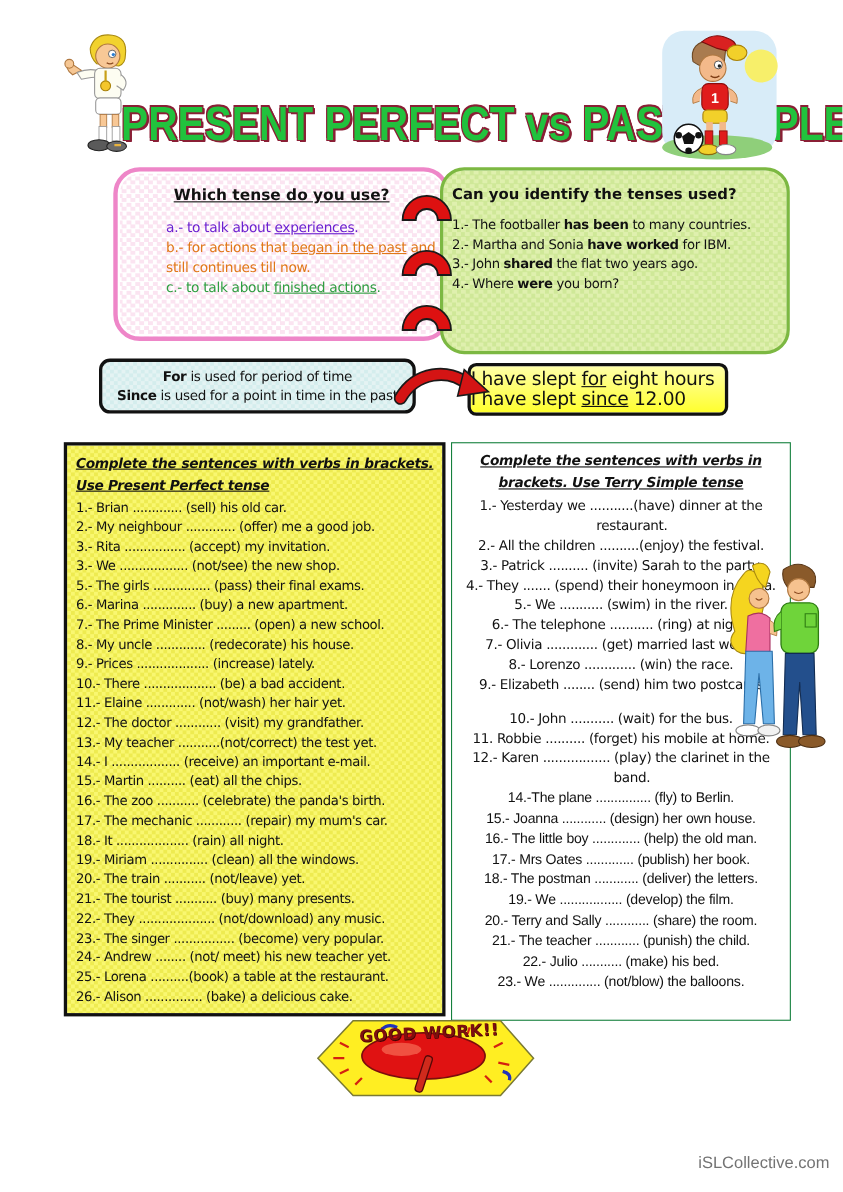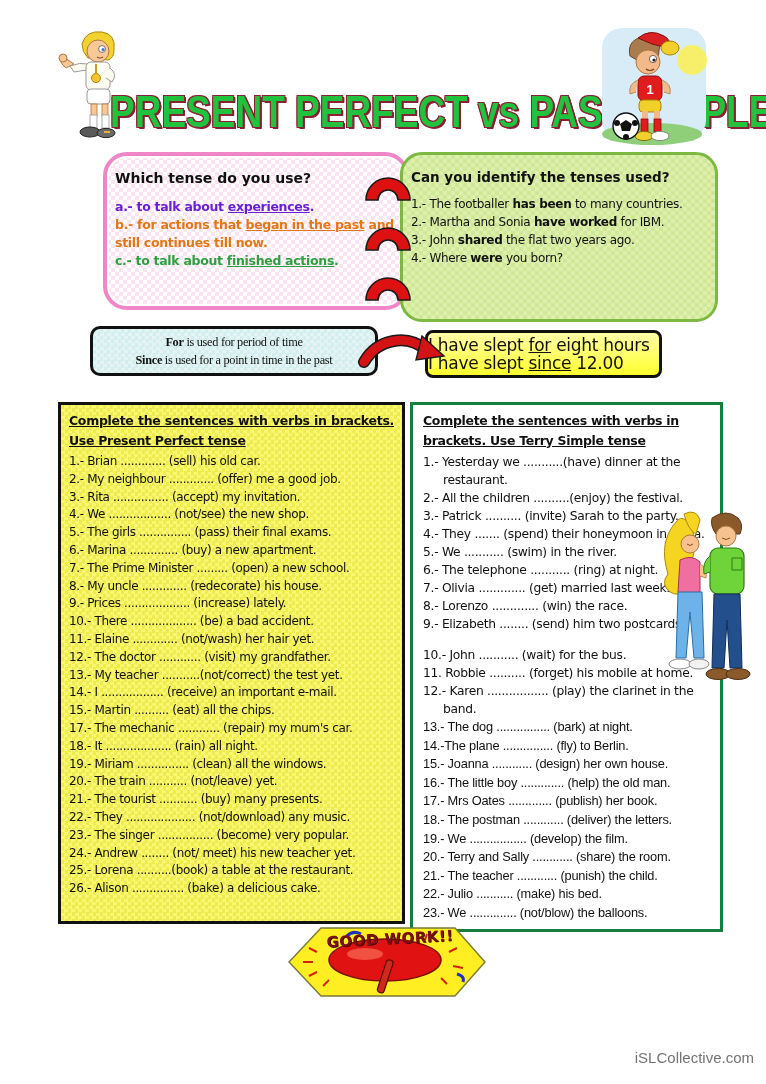--- a/index.html
+++ b/index.html
@@ -12,58 +12,58 @@
          letter-spacing:0px;transform:scaleY(1.18);transform-origin:top center;
          color:#21c23d;
          text-shadow:2px 2px 0 #8a1f35,-1px -1px 0 #8a1f35,1px -1px 0 #8a1f35,-1px 1px 0 #8a1f35,2px 1px 0 #8a1f35;
          white-space:nowrap;}
 
   
   .pink-box{position:absolute;left:103px;top:152px;width:282px;height:138px;
             border:4px solid #ee86c8;border-radius:24px;
             background:repeating-conic-gradient(#fbe4f1 0% 25%,#ffffff 0% 50%) 0 0/8px 8px;
             padding:6px 8px;box-shadow:inset 0 0 0 2px #fff;}
-  .pink-box h3{margin:8px 0 12px 0;text-align:left;font-size:14px;color:#111;}
-  .wt-item{font-size:12.5px;line-height:18px;letter-spacing:-0.3px;font-weight:bold;}
+  .pink-box h3{margin:8px 0 12px 0;text-align:center;font-size:14px;color:#111;text-decoration:underline;}
+  .wt-item{font-size:12.5px;line-height:18px;letter-spacing:-0.3px;font-weight:normal;padding-left:36px;}
   .wt-a{color:#6a1fd0;}
   .wt-b{color:#e07818;}
   .wt-c{color:#2e9e40;}
   .u{text-decoration:underline;}
 
   .rings{position:absolute;left:362px;top:170px;z-index:3;}
 
   .green-box{position:absolute;left:400px;top:152px;width:296px;height:152px;
              border:3px solid #7cb842;border-radius:22px;
              background:repeating-conic-gradient(#dff0ae 0% 25%,#cfe898 0% 50%) 0 0/8px 8px;
              padding:6px 8px;}
   .green-box h3{margin:8px 0 10px 0;font-size:13.5px;color:#111;}
   .gb-row{font-size:12px;line-height:18px;letter-spacing:-0.3px;color:#111;}
 
   
   .blue-box{position:absolute;left:90px;top:326px;width:282px;height:44px;
             border:3px solid #111;border-radius:10px;
             background:repeating-conic-gradient(#e4f3f3 0% 25%,#d4eded 0% 50%) 0 0/7px 7px;
             display:flex;flex-direction:column;justify-content:center;text-align:center;
-            font-size:12.3px;line-height:18px;letter-spacing:-0.3px;font-family:Liberation Serif, serif;}
+            font-size:12.3px;line-height:18px;letter-spacing:-0.3px;}
   .yellow-note{position:absolute;left:425px;top:330px;width:231px;height:42px;
             border:3px solid #111;border-radius:8px;
             background:linear-gradient(180deg,#ffffa8,#ffff2e);
             display:flex;flex-direction:column;justify-content:center;text-align:left;
             font-size:17px;line-height:18px;letter-spacing:-0.3px;}
   .curved-arrow{position:absolute;left:356px;top:330px;z-index:4;}
 
   
   .left-panel{position:absolute;left:58px;top:402px;width:325px;height:504px;
               border:3px solid #111;
               background:repeating-conic-gradient(#f9f770 0% 25%,#eeeb50 0% 50%) 0 0/7px 7px;
               padding:6px 8px;}
   .right-panel{position:absolute;left:410px;top:402px;width:287px;height:512px;
-               border:3px solid #15803d;background:#ffffff;padding:6px 10px;}
+               border:1px solid #15803d;background:#ffffff;padding:6px 10px;text-align:center;}
   .panel-head{font-weight:bold;font-size:12.5px;line-height:20px;letter-spacing:-0.3px;
-              color:#111;margin-bottom:2px;}
+              color:#111;margin-bottom:2px;font-style:italic;}
   .panel-head .hl{text-decoration:underline;}
   .left-panel .panel-head .hl1{text-align:justify;text-align-last:justify;}
   .row{font-size:12px;line-height:17.8px;letter-spacing:-0.35px;white-space:nowrap;}
   .right-panel .rowA{font-size:12.3px;line-height:18px;letter-spacing:-0.3px;
                      white-space:normal;padding-left:20px;text-indent:-20px;}
   .right-panel .rowB{font-family:"Liberation Sans",sans-serif;font-size:12.8px;
                      line-height:18.6px;letter-spacing:-0.2px;white-space:normal;}
   .blank{height:13px;}
 
   
@@ -178,32 +178,33 @@
 
   <div class="left-panel">
     <div class="panel-head">
       <div class="hl hl1">Complete the sentences with verbs in brackets.</div>
       <div class="hl">Use Present Perfect tense</div>
     </div>
     <div>
         <div class="row">1.- Brian ............. (sell) his old car.</div>
         <div class="row">2.- My neighbour ............. (offer) me a good job.</div>
         <div class="row">3.- Rita ................ (accept) my invitation.</div>
-        <div class="row">4.- We .................. (not/see)  the new shop.</div>
+        <div class="row">3.- We .................. (not/see)  the new shop.</div>
         <div class="row">5.- The girls ............... (pass) their final exams.</div>
         <div class="row">6.- Marina .............. (buy) a new apartment.</div>
         <div class="row">7.- The Prime Minister ......... (open) a new school.</div>
         <div class="row">8.- My uncle ............. (redecorate) his house.</div>
         <div class="row">9.- Prices ................... (increase) lately.</div>
         <div class="row">10.- There ................... (be) a bad accident.</div>
         <div class="row">11.- Elaine ............. (not/wash) her hair yet.</div>
         <div class="row">12.- The doctor ............ (visit) my grandfather.</div>
         <div class="row">13.- My teacher ...........(not/correct) the test yet.</div>
         <div class="row">14.- I .................. (receive) an important e-mail.</div>
         <div class="row">15.- Martin .......... (eat) all the chips.</div>
+        <div class="row">16.- The zoo ........... (celebrate) the panda's birth.</div>
         <div class="row">17.- The mechanic ............ (repair) my mum's car.</div>
         <div class="row">18.- It ................... (rain) all night.</div>
         <div class="row">19.- Miriam ............... (clean) all the windows.</div>
         <div class="row">20.- The train ........... (not/leave) yet.</div>
         <div class="row">21.- The tourist ........... (buy) many presents.</div>
         <div class="row">22.- They .................... (not/download) any music.</div>
         <div class="row">23.- The singer ................ (become) very popular.</div>
         <div class="row">24.- Andrew ........ (not/ meet) his new teacher yet.</div>
         <div class="row">25.- Lorena ..........(book) a table at the restaurant.</div>
         <div class="row">26.- Alison ............... (bake) a delicious cake.</div>
@@ -224,21 +225,20 @@
         <div class="rowA">6.- The telephone ........... (ring) at night.</div>
         <div class="rowA">7.- Olivia ............. (get) married last week.</div>
         <div class="rowA">8.- Lorenzo ............. (win) the race.</div>
         <div class="rowA">9.- Elizabeth ........ (send) him two postcards</div>
         <div class="rowA blank"></div>
         <div class="rowA">10.- John ........... (wait) for the bus.</div>
         <div class="rowA">11. Robbie .......... (forget) his mobile at home.</div>
         <div class="rowA">12.- Karen ................. (play) the clarinet in the band.</div>
       </div>
     <div>
-        <div class="rowB">13.- The dog ................ (bark) at night.</div>
         <div class="rowB">14.-The plane ............... (fly) to Berlin.</div>
         <div class="rowB">15.- Joanna ............ (design) her own house.</div>
         <div class="rowB">16.- The  little boy ............. (help) the old man.</div>
         <div class="rowB">17.- Mrs Oates ............. (publish) her book.</div>
         <div class="rowB">18.- The postman ............ (deliver) the letters.</div>
         <div class="rowB">19.- We ................. (develop) the film.</div>
         <div class="rowB">20.- Terry and Sally ............ (share) the room.</div>
         <div class="rowB">21.- The teacher ............ (punish) the child.</div>
         <div class="rowB">22.-  Julio ........... (make) his bed.</div>
         <div class="rowB">23.- We .............. (not/blow) the balloons.</div>

